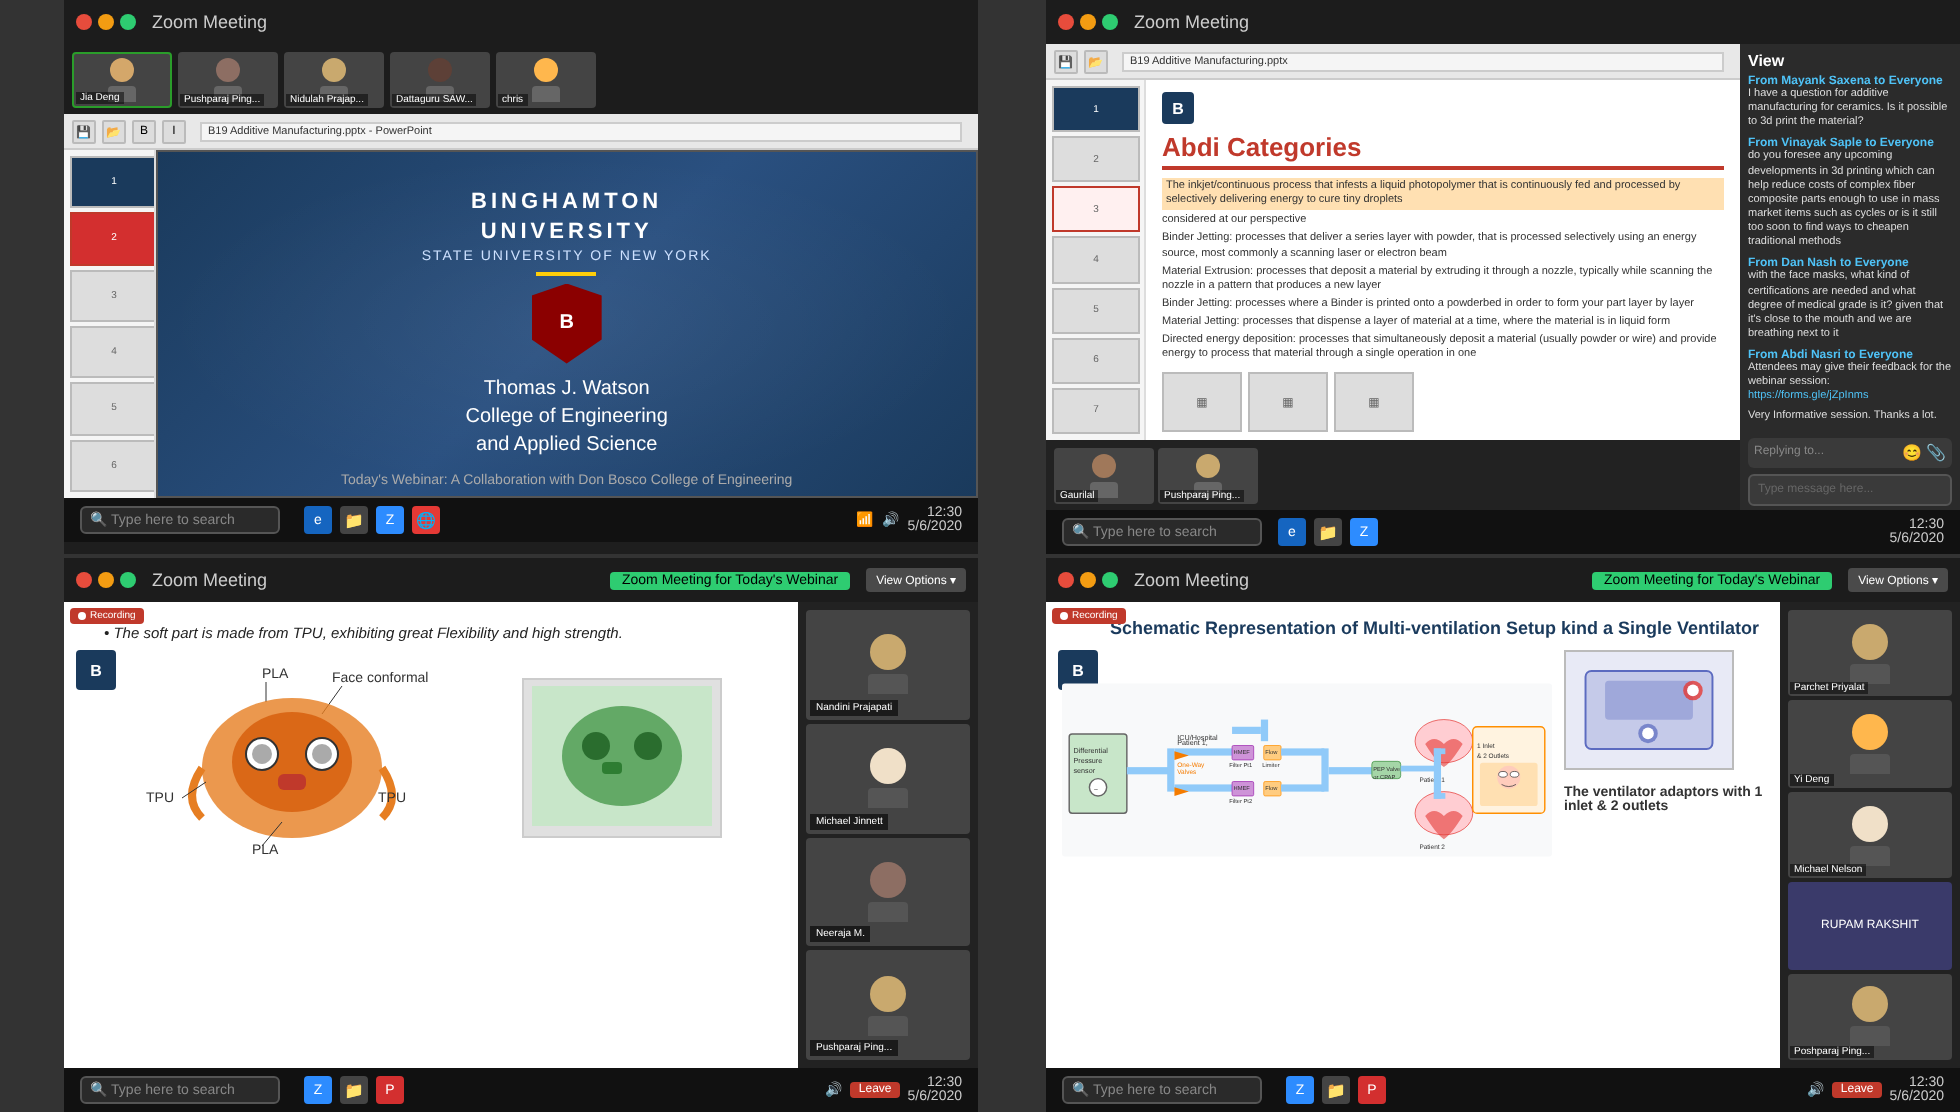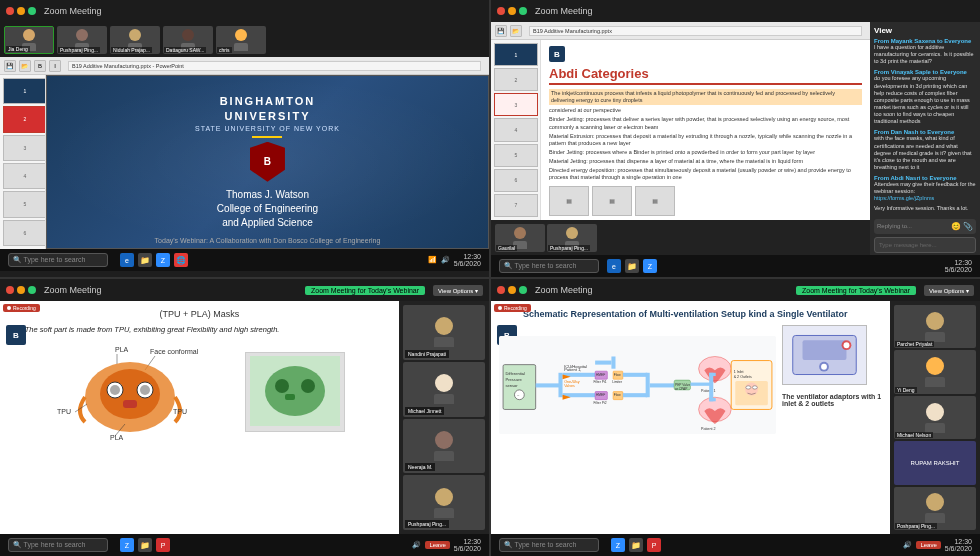--- a/index.html
+++ b/index.html
@@ -18,20 +18,21 @@
       width: 980px;
       height: 556px;
       gap: 2px;
       background: #333;
     }
 
     .quadrant {
       position: relative;
       background: #2a2a2a;
       overflow: hidden;
+      margin-left: 32px;
     }
 
     
     .q1 {
       background: #1e1e1e;
     }
 
     .zoom-bar-top {
       height: 22px;
       background: #1c1c1c;
@@ -947,21 +948,20 @@
 
         <div class="recording-badge">
           <div class="rec-dot"></div>
           <span>Recording</span>
         </div>
 
         <div class="binghamton-logo" style="top:24px; left:6px;">
           <span>B</span>
         </div>
 
-        <div class="tpu-subtitle">(TPU + PLA) Masks</div>
 
         <div class="bullet-points">
           <div class="bullet-item">• <span>The soft part is made from TPU, exhibiting great Flexibility and high strength.</span></div>
         </div>
 
         <div class="mask-diagram-area">
 
           <svg width="180" height="100" viewBox="0 0 180 100">
 
             <text x="60" y="10" font-size="7" fill="#333">PLA</text>

